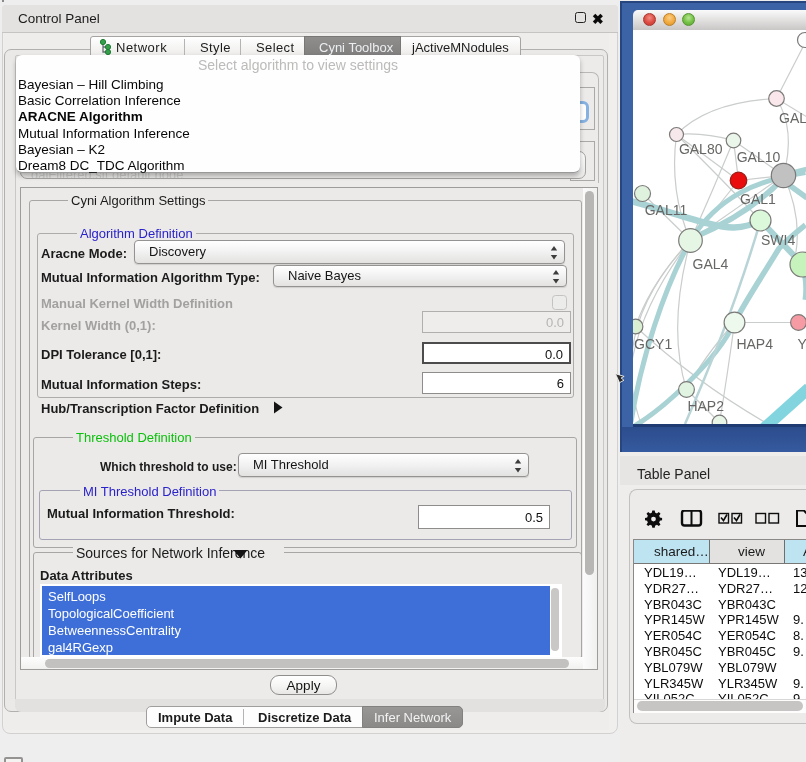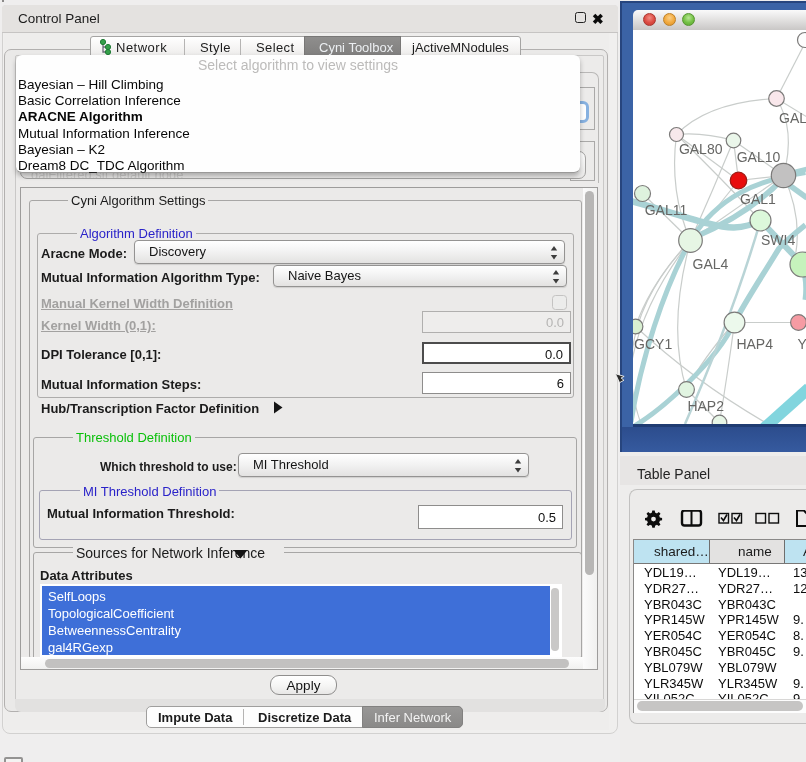--- a/index.html
+++ b/index.html
@@ -1,20 +1,20 @@
 <!DOCTYPE html>
 <html><head>
 <meta charset="utf-8">
 <style>
   html,body{margin:0;padding:0;}
   body{width:806px;height:762px;overflow:hidden;background:#efeeee;
        font-family:"Liberation Sans", sans-serif;position:relative;}
   .abs{position:absolute;}
   .lbl{font-weight:bold;font-size:13px;color:#1b1b1b;}
-  .dis{color:#a2a1a0;text-decoration:underline;}
+  .dis{color:#a2a1a0;}
   .combo{position:absolute;box-sizing:border-box;border:1px solid #949392;border-radius:4px;
     background:linear-gradient(#ffffff,#f3f3f3 45%,#e3e2e1);box-shadow:0 1px 1px rgba(0,0,0,0.12);}
   .combo .ctext{position:absolute;left:14px;top:3px;font-size:13px;color:#151515;}
   .carr{position:absolute;right:7px;width:7px;}
   .carr svg{display:block;}
   .tfield{position:absolute;box-sizing:border-box;background:#fff;border:1px solid #8e8d8c;
     font-size:13px;color:#101010;text-align:right;}
   .tfield span{position:absolute;right:6px;top:3px;}
   .gbox{position:absolute;border:1px solid #a7a6a5;border-radius:3px;}
   .gtitle{position:absolute;font-size:13px;background:#ebeae9;padding:0 3px;margin-left:37px;}
@@ -126,21 +126,21 @@
       <svg width="8" height="14" viewBox="0 0 8 14">
         <path d="M4 0 L7.2 4.6 L0.8 4.6 Z" fill="#3c3c3c"></path>
         <path d="M4 13.5 L7.2 8.9 L0.8 8.9 Z" fill="#3c3c3c"></path>
       </svg>
     </span>
 </div>
 
 <div class="gbox" style="left:39px;top:490px;width:531px;height:48px;border-color:#a4a3b4;"></div>
 <div class="gtitle" style="left:43px;top:484px;color:#2a23c9;">MI Threshold Definition</div>
 <div class="lbl abs" style="left:47px;top:506px;">Mutual Information Threshold:</div>
-<div class="tfield" style="left:418px;top:505px;width:145px;height:24px;">
+<div class="tfield" style="left:418px;top:505px;width:132px;height:24px;">
     <span style="top:4px;">0.5</span>
   </div>
 
 <div class="gbox" style="left:33px;top:552px;width:547px;height:111px;"></div>
 <div class="gtitle" style="left:36px;top:545px;color:#1b1b1b;font-size:14px;">Sources for Network Inference&nbsp;&nbsp;&nbsp;&nbsp;</div>
 <svg class="abs" style="left:233px;top:549px;" width="15" height="10" viewBox="0 0 15 10">
     <path d="M0.5 1 L14.5 1 L7.5 9.5 Z" fill="#141414"></path>
   </svg>
 <div class="lbl abs" style="left:40px;top:568px;">Data Attributes</div>
 
@@ -290,21 +290,21 @@
   <path d="M152 0.5 L159 0.5 L162 4 L162 16 L152 16 Z" fill="none" stroke="#0d0d0d" stroke-width="2"></path>
 </svg>
 
 <div class="abs" style="left:633px;top:539px;width:173px;height:174px;background:#ffffff;border-left:1px solid #8a8988;border-top:1px solid #8a8988;box-sizing:border-box;overflow:hidden;">
 
   <div class="abs" style="left:0;top:0;width:76px;height:23px;background:#bee3f1;border-right:1px solid #6f6e6d;box-sizing:border-box;"></div>
   <div class="abs" style="left:76px;top:0;width:75px;height:23px;background:#e3e2e1;border-right:1px solid #6f6e6d;box-sizing:border-box;"></div>
   <div class="abs" style="left:151px;top:0;width:22px;height:23px;background:#bee3f1;"></div>
   <div class="abs" style="left:0;top:23px;width:173px;height:1px;background:#787776;"></div>
   <div class="abs" style="left:20px;top:4px;font-size:13.5px;color:#1b1b1b;">shared…</div>
-  <div class="abs" style="left:104px;top:4px;font-size:13.5px;color:#1b1b1b;">name</div>
+  <div class="abs" style="left:104px;top:4px;font-size:13.5px;color:#1b1b1b;">view</div>
   <div class="abs" style="left:169px;top:4px;font-size:13.5px;color:#1b1b1b;">Av</div>
 
   <div class="abs" style="left:10px;top:25px;font-size:13px;color:#0d0d0d;line-height:15.8px;">YDL19…<br>YDR27…<br>YBR043C<br>YPR145W<br>YER054C<br>YBR045C<br>YBL079W<br>YLR345W<br>YIL052C</div>
   <div class="abs" style="left:84px;top:25px;font-size:13px;color:#0d0d0d;line-height:15.8px;">YDL19…<br>YDR27…<br>YBR043C<br>YPR145W<br>YER054C<br>YBR045C<br>YBL079W<br>YLR345W<br>YIL052C</div>
   <div class="abs" style="left:159px;top:25px;font-size:13px;color:#0d0d0d;line-height:15.8px;">13<br>12<br>&nbsp;<br>9.<br>8.<br>9.<br>&nbsp;<br>9.<br>9</div>
 
   <div class="abs" style="left:0;top:159px;width:173px;height:14px;background:#fdfdfd;border-top:1px solid #d8d7d6;box-sizing:border-box;"></div>
   <div class="abs" style="left:3px;top:161px;width:166px;height:10px;background:#c6c5c4;border-radius:5px;"></div>
 </div>
 

